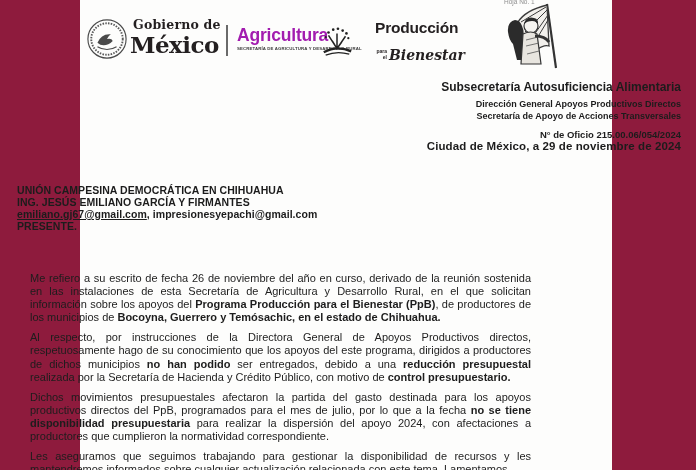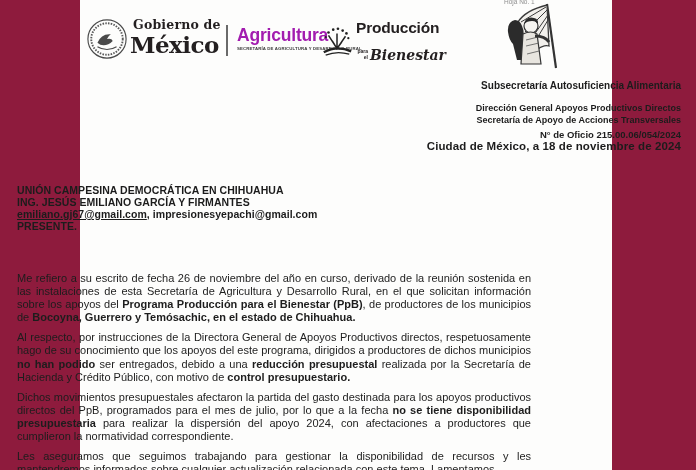--- a/index.html
+++ b/index.html
@@ -14,42 +14,42 @@
 
   
   .seal{position:absolute;left:6px;top:17px;}
   .gob-wordmark{position:absolute;left:50px;top:19px;font-family:"DejaVu Serif",serif;font-weight:700;color:#231f20;line-height:1;}
   .gob-line1{font-size:12.5px;padding-left:3px;letter-spacing:.2px;}
   .gob-line2{font-size:23px;margin-top:1px;letter-spacing:-.5px;}
   .logo-sep{position:absolute;left:146px;top:25px;width:2px;height:31px;background:#6a6a6a;}
   .agri{position:absolute;left:157px;top:27px;line-height:1;}
   .agri-name{font-size:17.5px;font-weight:700;color:#a21caf;letter-spacing:-.2px;}
   .agri-sub{font-size:4.3px;font-weight:700;color:#3a3a3a;margin-top:2px;letter-spacing:.15px;white-space:nowrap;}
-  .ppb{position:absolute;left:240px;top:20px;display:flex;align-items:center;gap:2px;}
+  .ppb{position:absolute;left:240px;top:20px;display:flex;align-items:center;gap:21px;}
   .ppb-text{line-height:1;color:#231f20;}
   .ppb-line1{font-size:15.5px;font-weight:700;letter-spacing:-.2px;}
   .ppb-line2{display:flex;align-items:center;gap:2px;margin-top:12px;}
   .ppb-prefix{font-size:5px;font-weight:700;width:12px;line-height:1.1;text-align:right;}
   .ppb-bienestar{font-family:"DejaVu Serif",serif;font-style:italic;font-weight:700;font-size:14px;}
   .hoja{position:absolute;left:424px;top:-2px;font-size:6.5px;color:#8f8f8f;white-space:nowrap;}
   .flag-emblem{position:absolute;left:405px;top:2px;}
 
   
   .dependency{position:absolute;right:15px;top:81px;text-align:right;font-weight:700;line-height:1;}
-  .dep-line1{font-size:10px;margin-bottom:13px;}
+  .dep-line1{font-size:12px;margin-bottom:7px;}
   .dep-line2,.dep-line3{font-size:9px;margin-bottom:2.5px;}
   .oficio-number{position:absolute;right:15px;top:129px;font-size:9.5px;font-weight:700;}
   .place-date{position:absolute;right:15px;top:140px;font-size:11.5px;font-weight:700;letter-spacing:.1px;}
 
   
   .addressee{position:absolute;left:17px;top:185px;font-size:10.5px;font-weight:700;line-height:11.9px;letter-spacing:.05px;}
 
   
   .letter-body{position:absolute;left:17px;top:272px;width:514px;font-size:11px;line-height:13.1px;text-align:justify;color:#1d1d1d;}
-  .letter-body p{margin:0 0 7px 0;}
+  .letter-body p{margin:0 0 7px 13px;}
   .b{font-weight:700;}
   .u{text-decoration:underline;}
 </style>
 </head>
 <body>
 
 <div class="canvas">
 
   <div class="accent-bar bar-left" style="background-color: rgb(142, 27, 61);"></div>
   <div class="accent-bar bar-right" style="background-color: rgb(142, 27, 61);"></div>
@@ -114,21 +114,21 @@
 
   </div>
 
   <div class="dependency">
     <div class="dep-line1">Subsecretaría Autosuficiencia Alimentaria</div>
     <div class="dep-line2">Dirección General Apoyos Productivos Directos</div>
     <div class="dep-line3">Secretaría de Apoyo de Acciones Transversales</div>
   </div>
 
   <div class="oficio-number">N° de Oficio 215.00.06/054/2024</div>
-  <div class="place-date">Ciudad de México, a 18 de noviembre de 2024</div>
+  <div class="place-date">Ciudad de México, a 29 de noviembre de 2024</div>
 
   <div class="addressee">
     <div>UNIÓN CAMPESINA DEMOCRÁTICA EN CHIHUAHUA</div>
     <div>ING. JESÚS EMILIANO GARCÍA Y FIRMANTES</div>
     <div><span class="u">emiliano.gj67@gmail.com</span><span>, impresionesyepachi@gmail.com</span></div>
     <div>PRESENTE.</div>
   </div>
 
   <div class="letter-body">
     <p><span>Me refiero a su escrito de fecha 26 de noviembre del año en curso, derivado de la reunión sostenida en las instalaciones de esta Secretaría de Agricultura y Desarrollo Rural, en el que solicitan información sobre los apoyos del </span><span class="b">Programa Producción para el Bienestar (PpB)</span><span>, de productores de los municipios de </span><span class="b">Bocoyna, Guerrero y Temósachic, en el estado de Chihuahua.</span></p>

